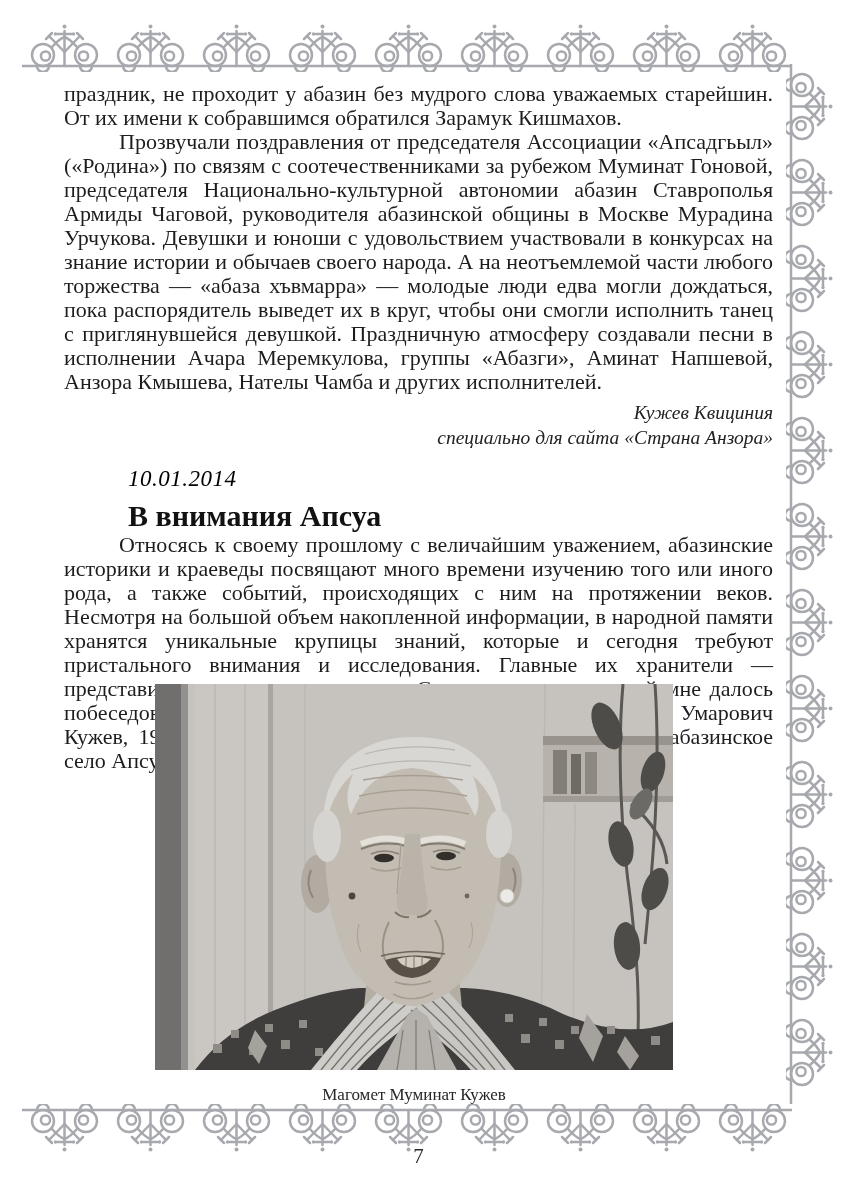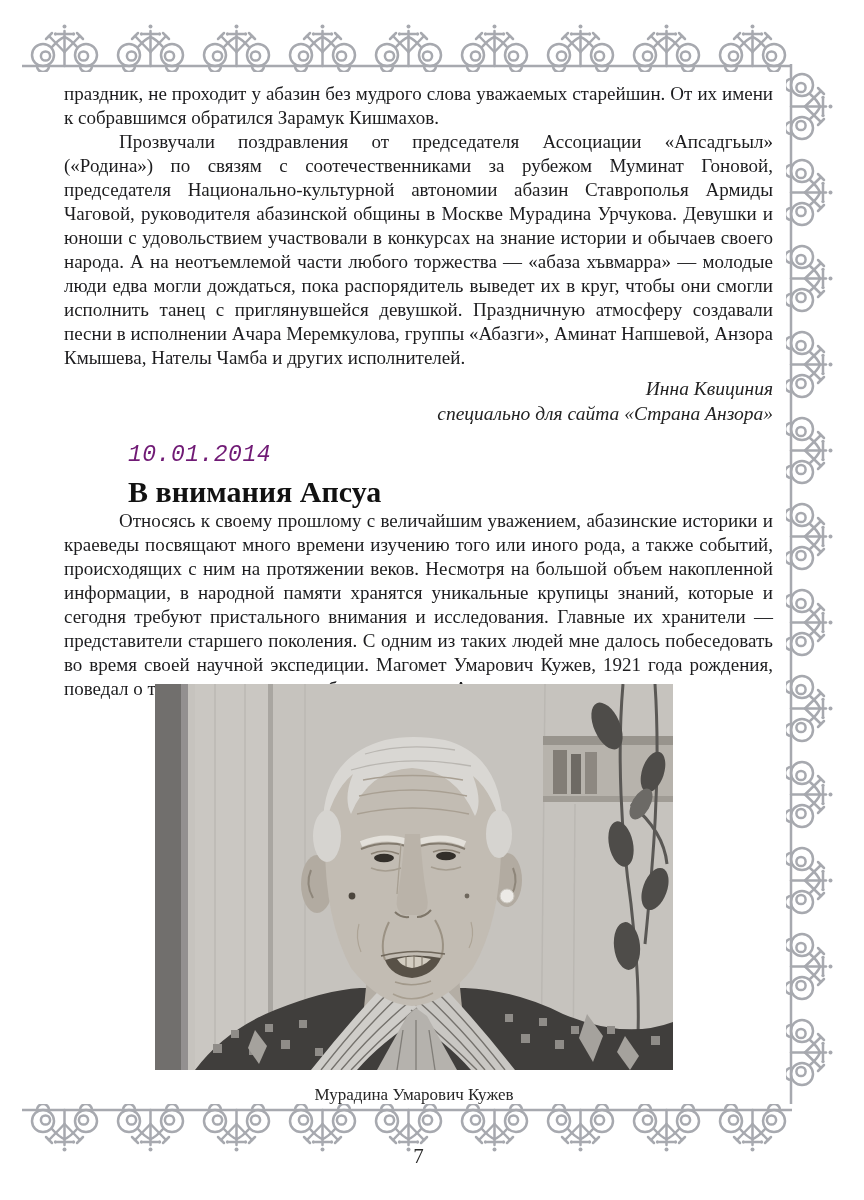--- a/index.html
+++ b/index.html
@@ -6,31 +6,31 @@
   .page {
     position:relative; width:864px; height:1200px; background:#ffffff;
     font-family:"Liberation Serif", serif; color:#1d1d1f; overflow:hidden;
   }
   .orn { position:absolute; }
   .orn-top    { left:22px;  top:22px; }
   .orn-right  { left:786px; top:64px; }
   .orn-bottom { left:22px;  top:1104px; }
   .content { position:absolute; left:64px; top:82px; width:709px; }
   p.body {
-    margin:0; font-size:19px; line-height:24px; text-align:justify;
+    margin:0; font-size:22px; line-height:24px; text-align:justify;
     text-indent:55px; color:#1d1d1f;
   }
   p.body.noindent { text-indent:0; }
   .byline {
     margin-top:6px; font-style:italic; text-align:right;
     font-size:19.5px; line-height:25px; color:#222;
   }
   .date {
-    margin:16px 0 0 64px; font-family:Liberation Mono, monospace;
-    font-style:italic; font-size:23px; color:#701a75; letter-spacing:0.5px;
+    margin:16px 0 0 64px; font-family:Liberation Serif, serif;
+    font-style:italic; font-size:23px; color:#000000; letter-spacing:0.5px;
   }
   .title {
     margin:7px 0 0 64px; font-size:30px; line-height:34px;
     font-weight:bold; color:#121212;
   }
   .para-intro { margin-top:11px; }
   .photo-block { position:absolute; left:155px; top:684px; width:518px; margin:0; }
   .photo-svg { display:block; width:518px; height:386px; }
   .caption { margin-top:15px; text-align:center; font-size:17px; color:#262626; }
   .page-number {
@@ -110,21 +110,21 @@
       <use href="#orn" x="516"></use>
         <use href="#orn" x="602"></use>
         <use href="#orn" x="688"></use>
     </g>
   </svg>
 
   <div class="content">
     <p class="body noindent">праздник, не проходит у абазин без мудрого слова уважаемых старейшин. От их имени к собравшимся обратился Зарамук Кишмахов.</p>
     <p class="body">Прозвучали поздравления от председателя Ассоциации «Апсадгьыл» («Родина») по связям с соотечественниками за рубежом Муминат Гоновой, председателя Национально-культурной автономии абазин Ставрополья Армиды Чаговой, руководителя абазинской общины в Москве Мурадина Урчукова. Девушки и юноши с удовольствием участвовали в конкурсах на знание истории и обычаев своего народа. А на неотъемлемой части любого торжества — «абаза хъвмарра» — молодые люди едва могли дождаться, пока распорядитель выведет их в круг, чтобы они смогли исполнить танец с приглянувшейся девушкой. Праздничную атмосферу создавали песни в исполнении Ачара Меремкулова, группы «Абазги», Аминат Напшевой, Анзора Кмышева, Нателы Чамба и других исполнителей.</p>
     <div class="byline">
-      <div>Инна Квициния</div>
+      <div>Кужев Квициния</div>
       <div>специально для сайта «Страна Анзора»</div>
     </div>
     <div class="date">10.01.2014</div>
     <h1 class="title">В внимания Апсуа</h1>
     <p class="body para-intro">Относясь к своему прошлому с величайшим уважением, абазинские историки и краеведы посвящают много времени изучению того или иного рода, а также событий, происходящих с ним на протяжении веков. Несмотря на большой объем накопленной информации, в народной памяти хранятся уникальные крупицы знаний, которые и сегодня требуют пристального внимания и исследования. Главные их хранители — представители старшего поколения. С одним из таких людей мне далось побеседовать во время своей научной экспедиции. Магомет Умарович Кужев, 1921 года рождения, поведал о том, как создавалось абазинское село Апсуа.</p>
   </div>
 
   <figure class="photo-block">
     <svg class="photo-svg" viewBox="0 0 518 386">
 
@@ -265,17 +265,17 @@
         <line x1="267" y1="272" x2="267" y2="282"></line>
       </g>
       <path d="M226 272 Q 257 264 290 270" stroke="#6f675b" stroke-width="1.6" fill="none"></path>
       <path d="M240 298 Q 257 304 276 297" stroke="#a1988a" stroke-width="1.5" fill="none"></path>
       <path d="M238 310 Q 257 320 278 309" stroke="#a79e90" stroke-width="1.5" fill="none"></path>
       <g stroke="#ada496" stroke-width="1.2" fill="none">
         <path d="M204 240 Q 200 254 206 268"></path>
           <path d="M316 238 Q 320 252 314 264"></path>
       </g>
     </svg>
-    <figcaption class="caption">Мурадина Умарович Кужев</figcaption>
+    <figcaption class="caption">Магомет Муминат Кужев</figcaption>
   </figure>
 
   <div class="page-number">7</div>
 </div>
 
 </body></html>

